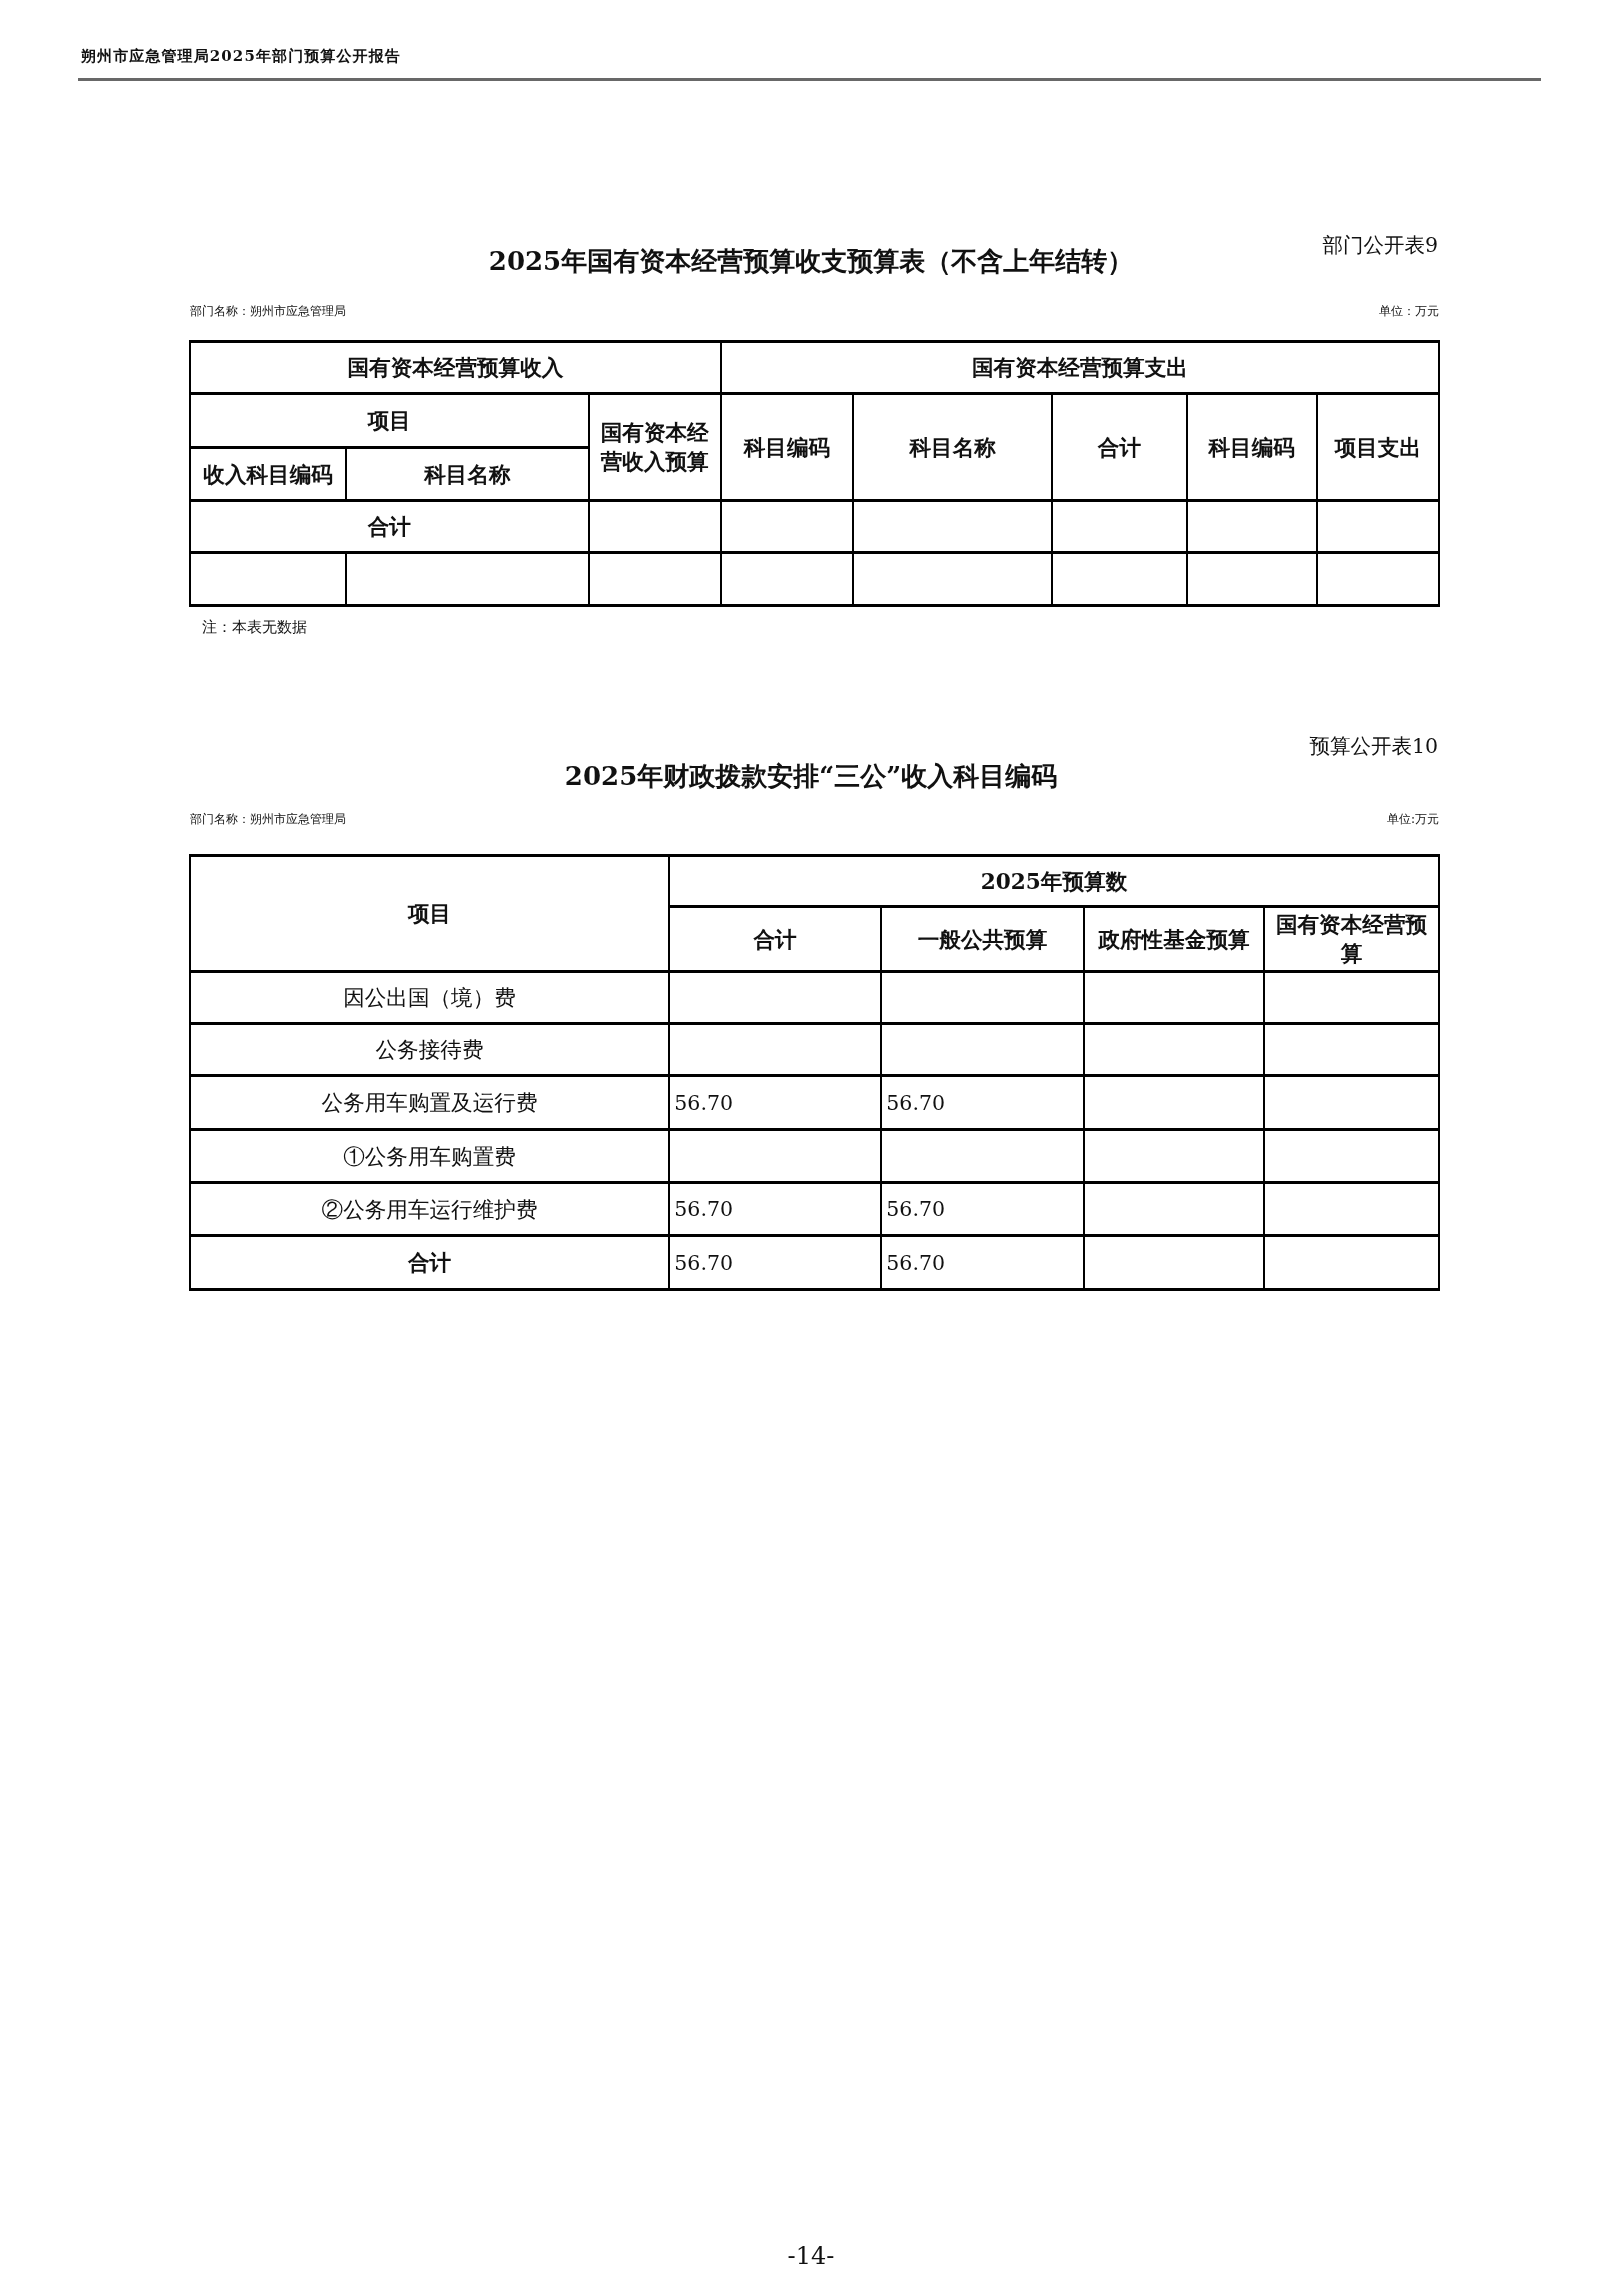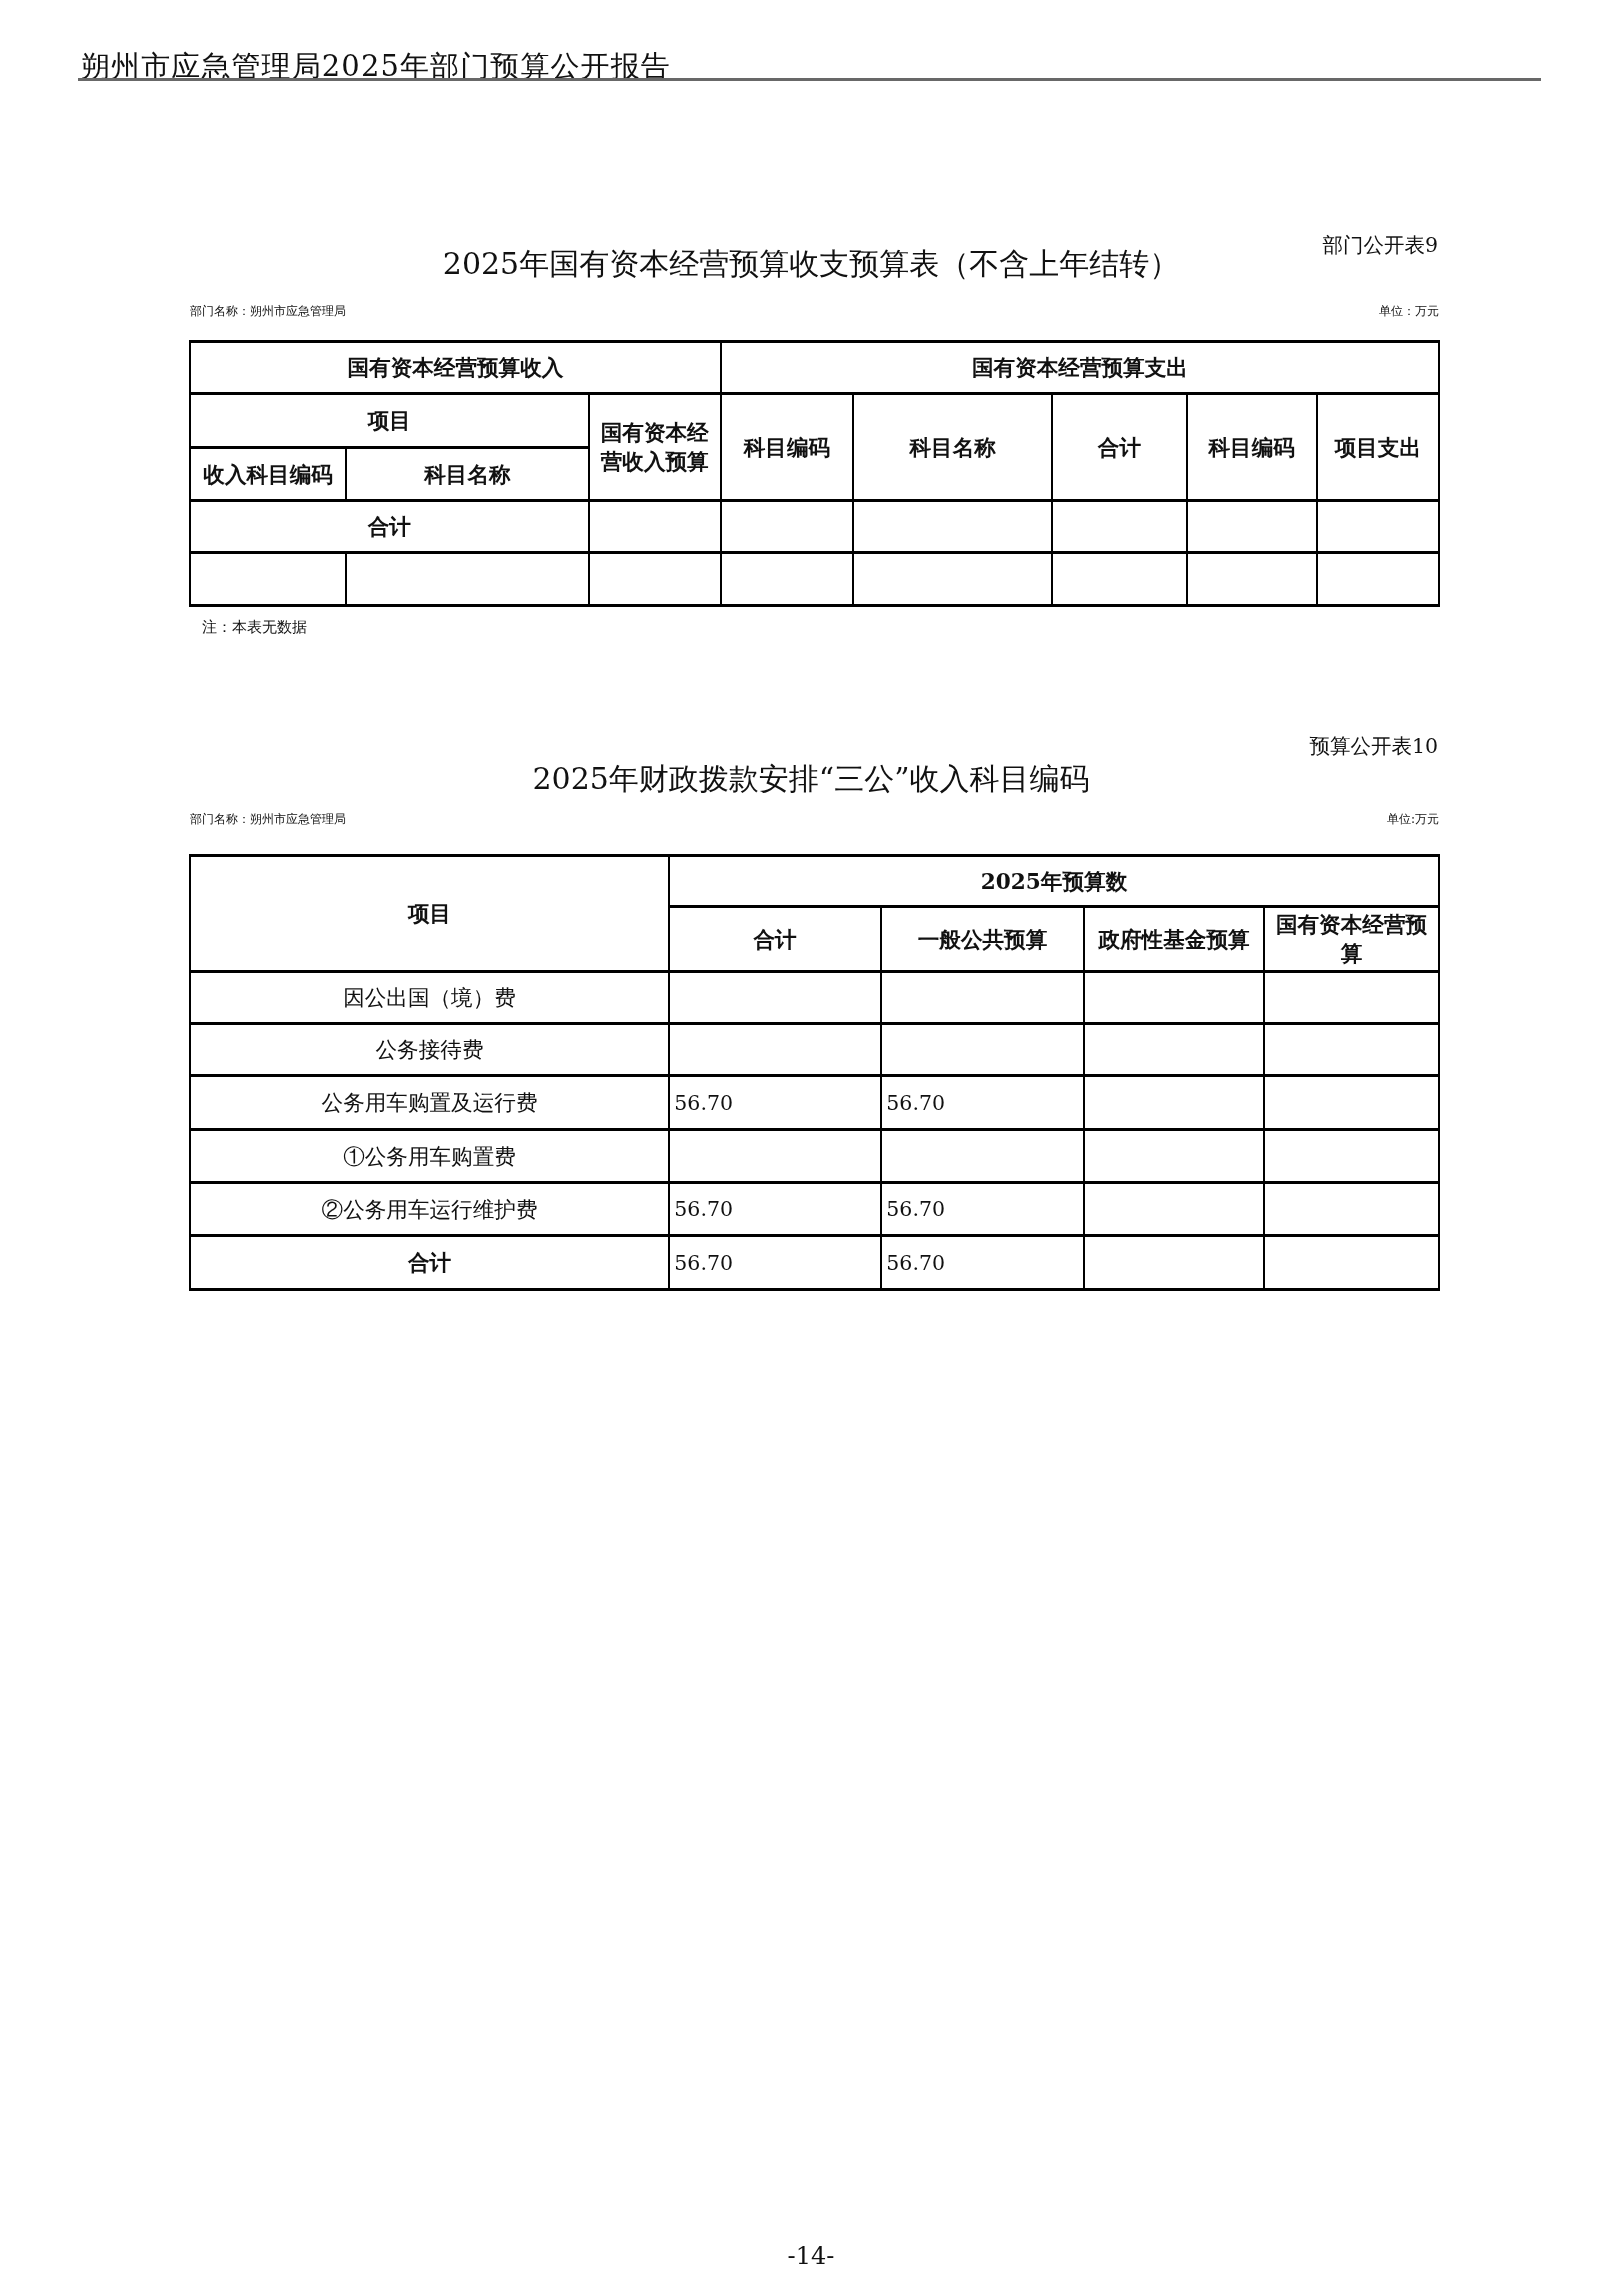--- a/index.html
+++ b/index.html
@@ -5,36 +5,36 @@
   * { margin: 0; padding: 0; box-sizing: border-box; }
   html, body { background: #ffffff; }
   body {
     width: 1622px; height: 2295px;
     position: relative;
     font-family: "DejaVu Serif", "Liberation Serif", serif;
     color: #111;
   }
   .page-header-title {
     position: absolute; left: 81px; top: 47px;
-    font-size: 29px; font-weight: normal; letter-spacing: 1.1px;
+    font-size: 15px; font-weight: bold; letter-spacing: 1.1px;
   }
   .page-header-rule {
     position: absolute; left: 78px; top: 78px;
     width: 1463px; height: 3.2px; background: #686868;
   }
   .table-label {
     position: absolute; right: 184px;
     font-size: 20.5px;
     margin-top: 16px;
   }
   .label-9  { top: 215px; }
   .label-10 { top: 716px; }
   .section-title {
     position: absolute; left: 0; width: 1622px;
-    text-align: center; font-size: 30px; font-weight: normal;
+    text-align: center; font-size: 26px; font-weight: bold;
   }
   .title-1 { top: 244px; }
   .title-2 { top: 759px; }
   .meta-row {
     position: absolute; left: 190px; width: 1249px;
     display: flex; justify-content: space-between; align-items: baseline;
     font-size: 12px;
   }
   .meta-1 { top: 303px; }
   .meta-2 { top: 811px; }

